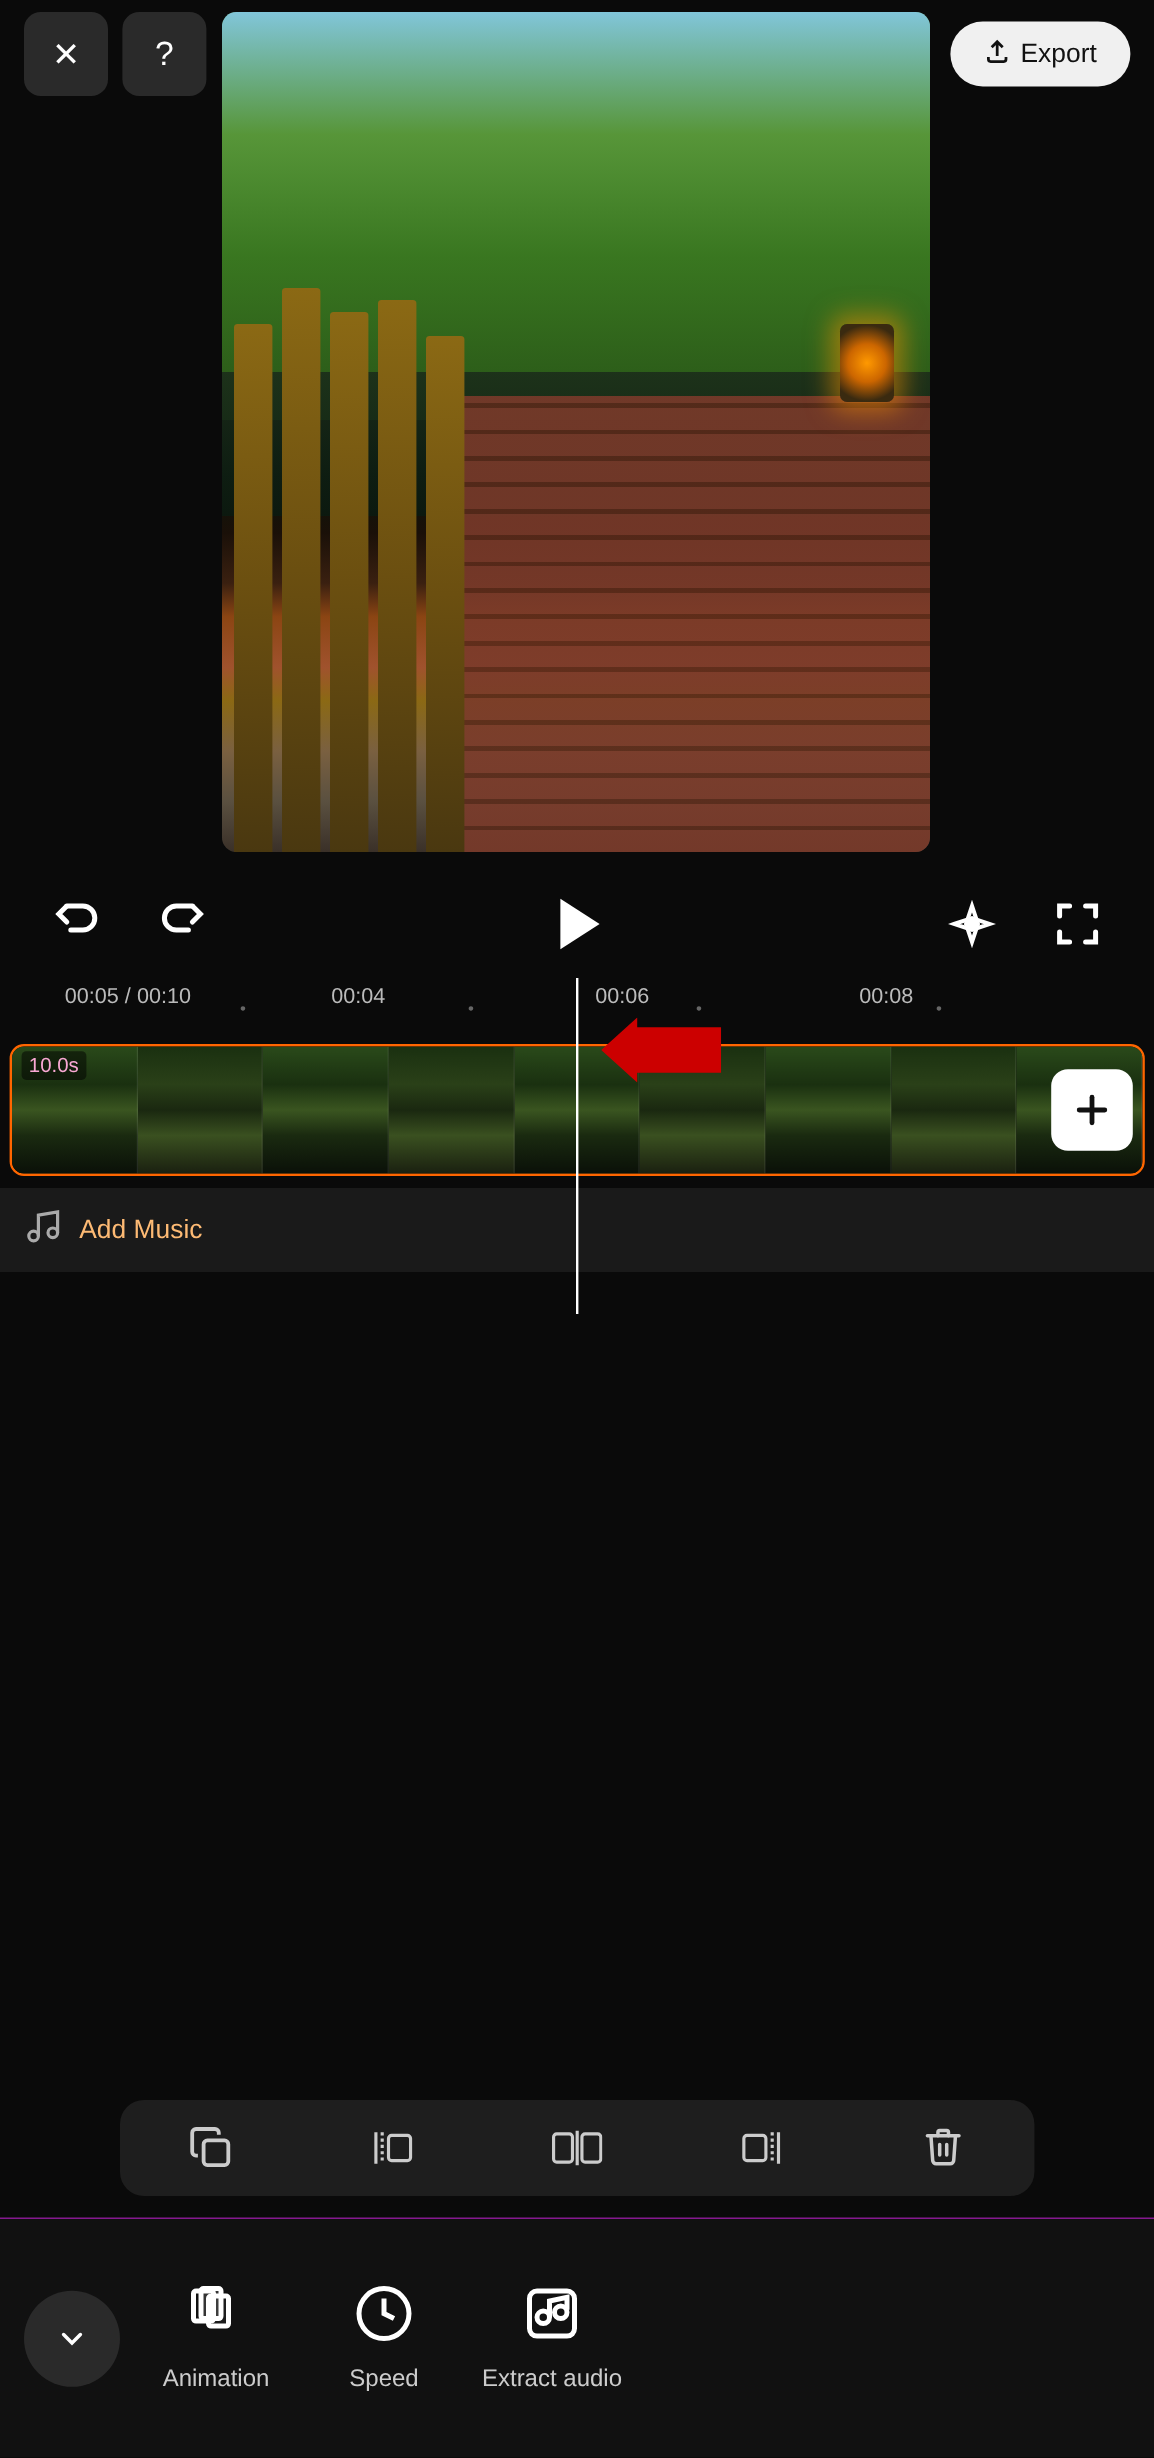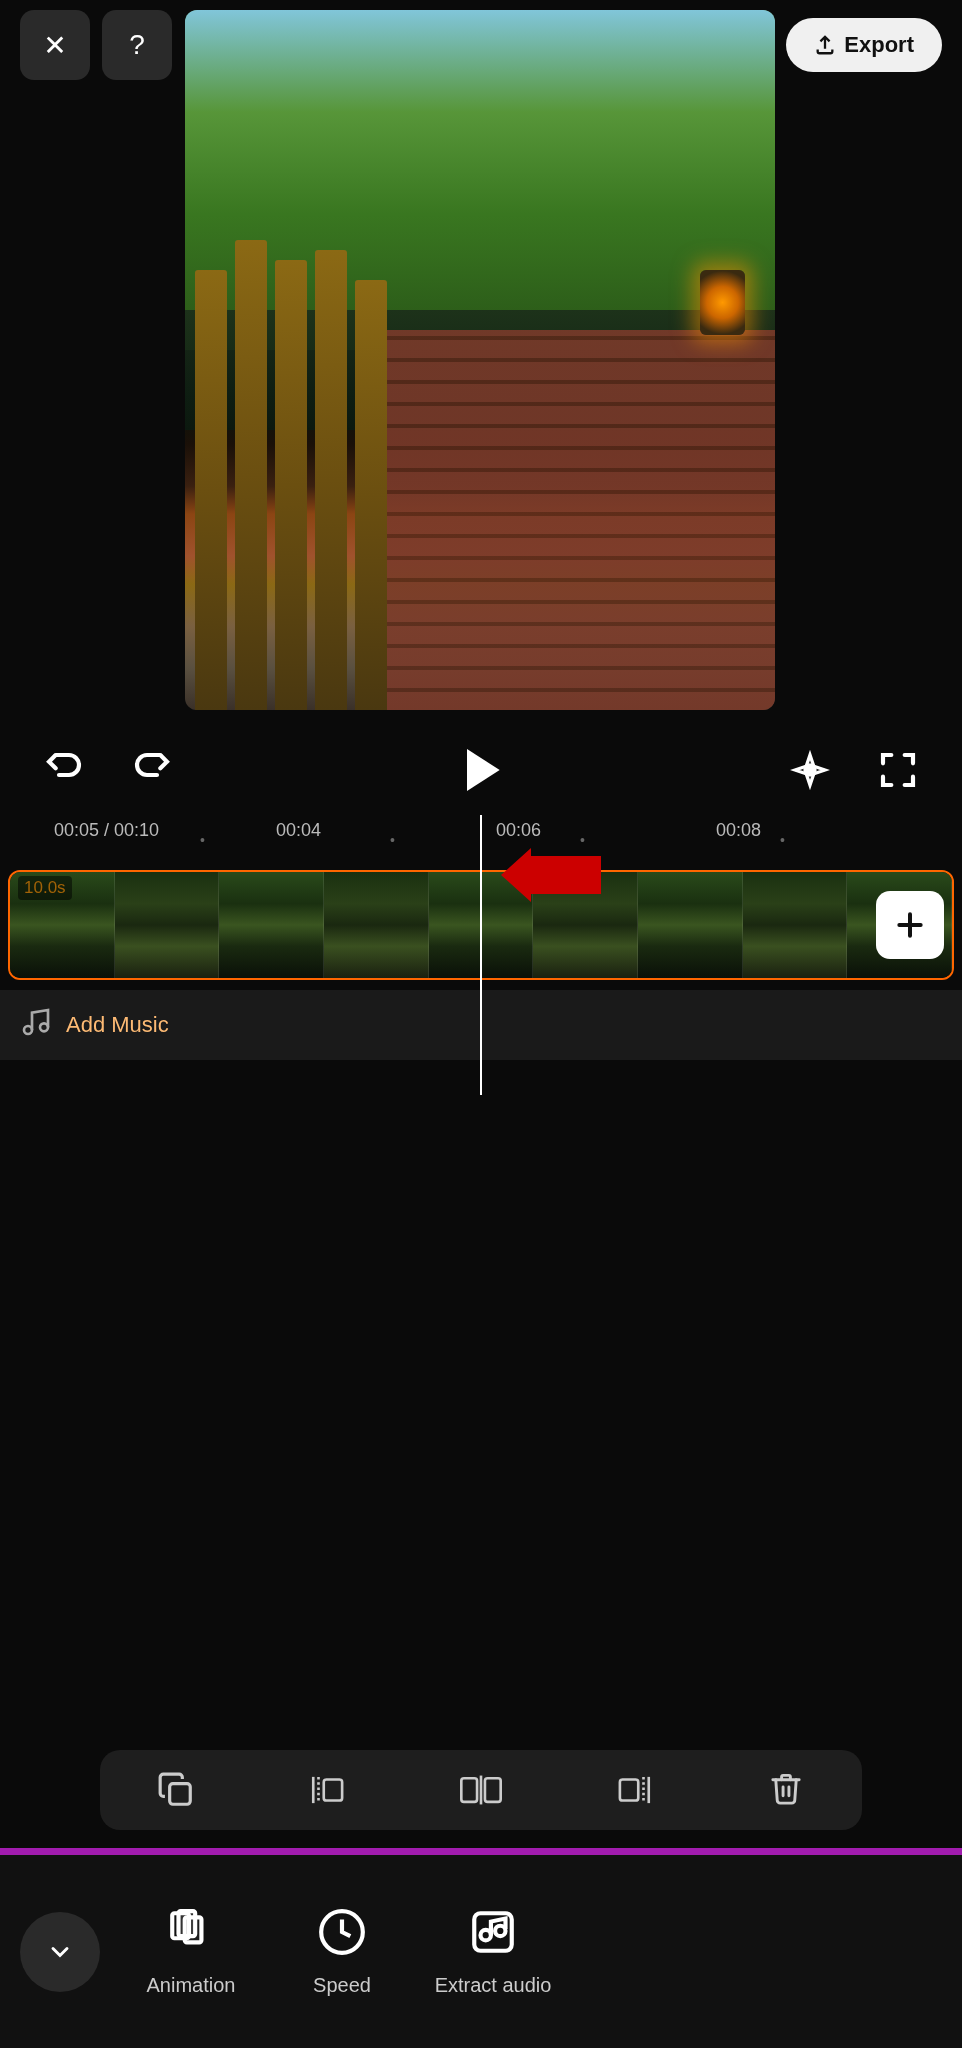--- a/index.html
+++ b/index.html
@@ -41,23 +41,22 @@
       justify-content: center;
       cursor: pointer;
     }
     .export-btn {
       background: #f0f0f0;
       color: #111;
       border: none;
       border-radius: 30px;
       padding: 14px 28px;
       font-size: 22px;
-      font-weight: 700;
-      display: flex;
-      align-items: center;
+      font-weight: 400;
+      display: flex;
       gap: 8px;
       cursor: pointer;
     }
     .export-btn svg {
       width: 22px;
       height: 22px;
     }
 
     
     .video-preview {
@@ -234,21 +233,21 @@
       border-radius: 12px;
       overflow: hidden;
       border: 2px solid #ff6600;
       display: flex;
     }
     .track-label {
       position: absolute;
       top: 876px;
       left: 18px;
       font-size: 17px;
-      color: #a16207;
+      color: #f9a8d4;
       z-index: 5;
       background: rgba(0,0,0,0.5);
       padding: 2px 6px;
       border-radius: 4px;
     }
     .track-frames {
       display: flex;
       width: 100%;
       height: 100%;
     }
@@ -327,26 +326,26 @@
       border-radius: 10px;
     }
 
     
     .bottom-toolbar {
       position: absolute;
       bottom: 0;
       left: 0; right: 0;
       height: 200px;
       background: #111;
-      border-top: 7px solid #a21caf;
+      border-top: 1px solid #a21caf;
       display: flex;
       align-items: center;
       justify-content: flex-start;
       padding: 0 20px;
-      gap: 11px;
+      gap: 0;
       overflow: hidden;
     }
     .bottom-tool {
       display: flex;
       flex-direction: column;
       align-items: center;
       justify-content: center;
       min-width: 140px;
       height: 160px;
       cursor: pointer;

